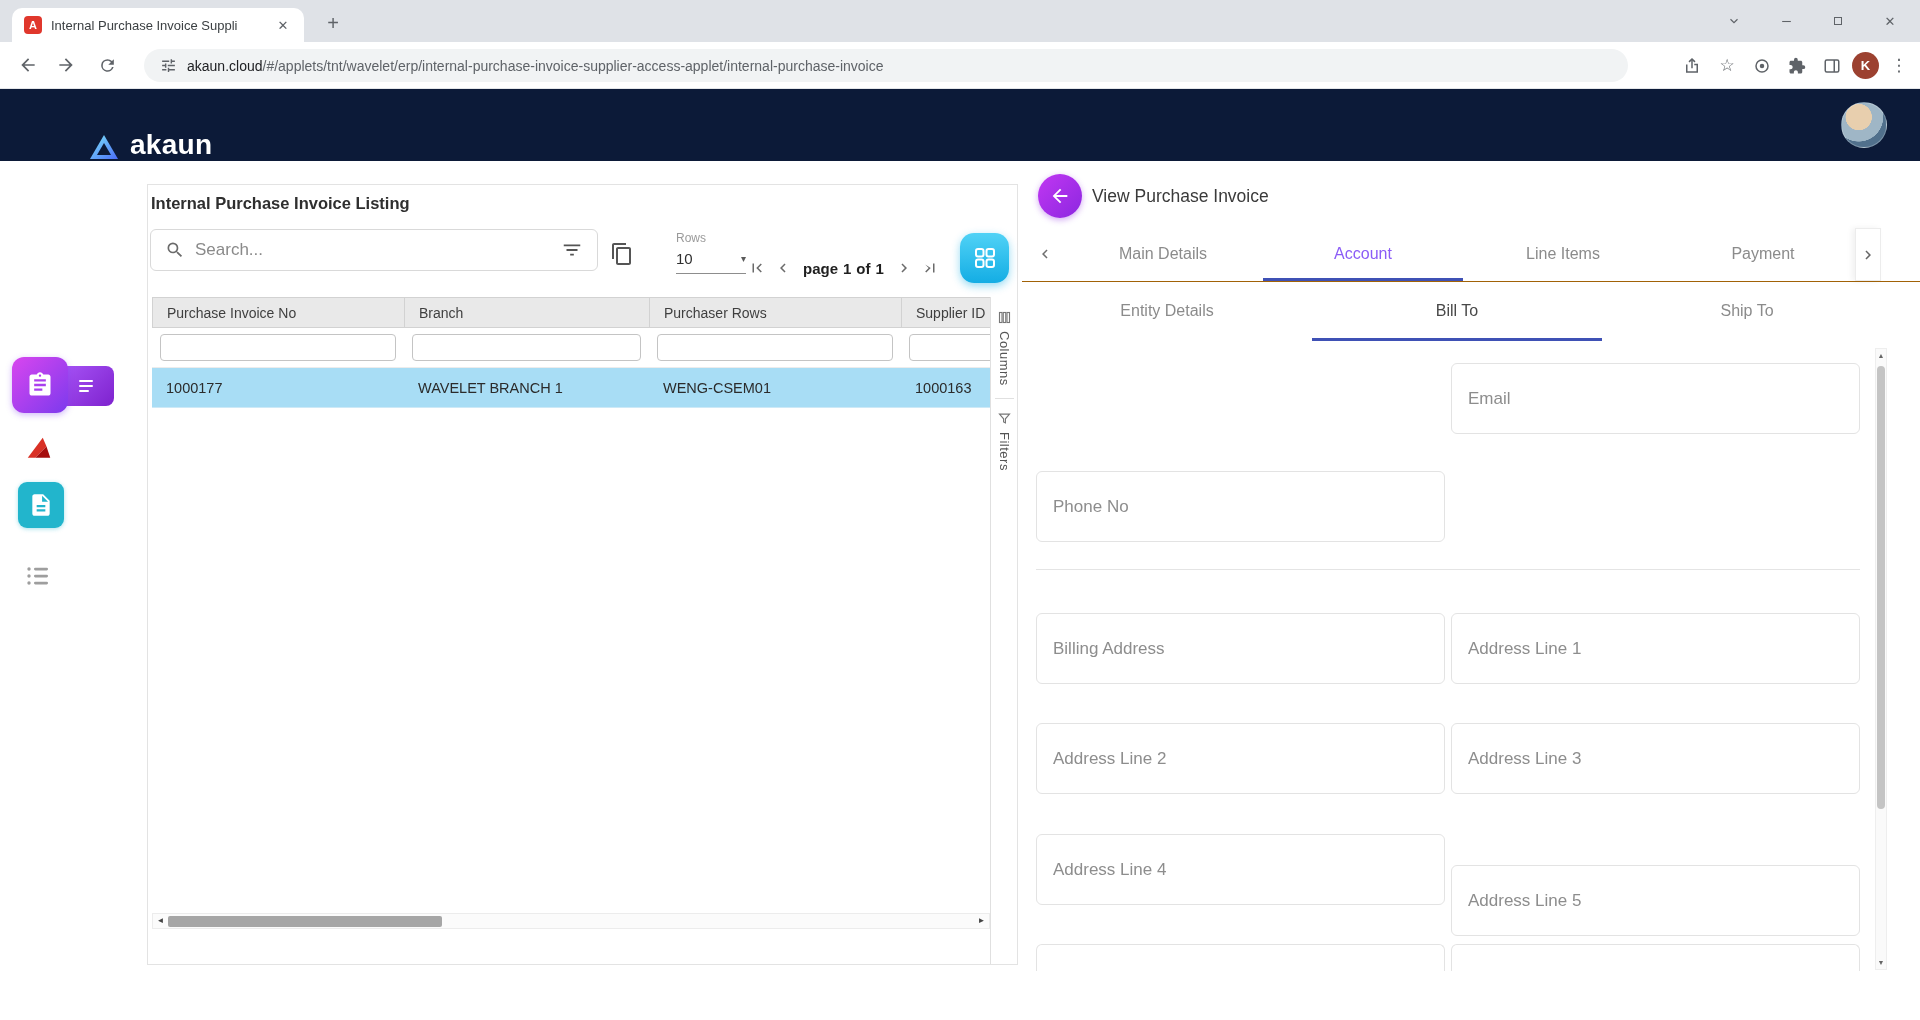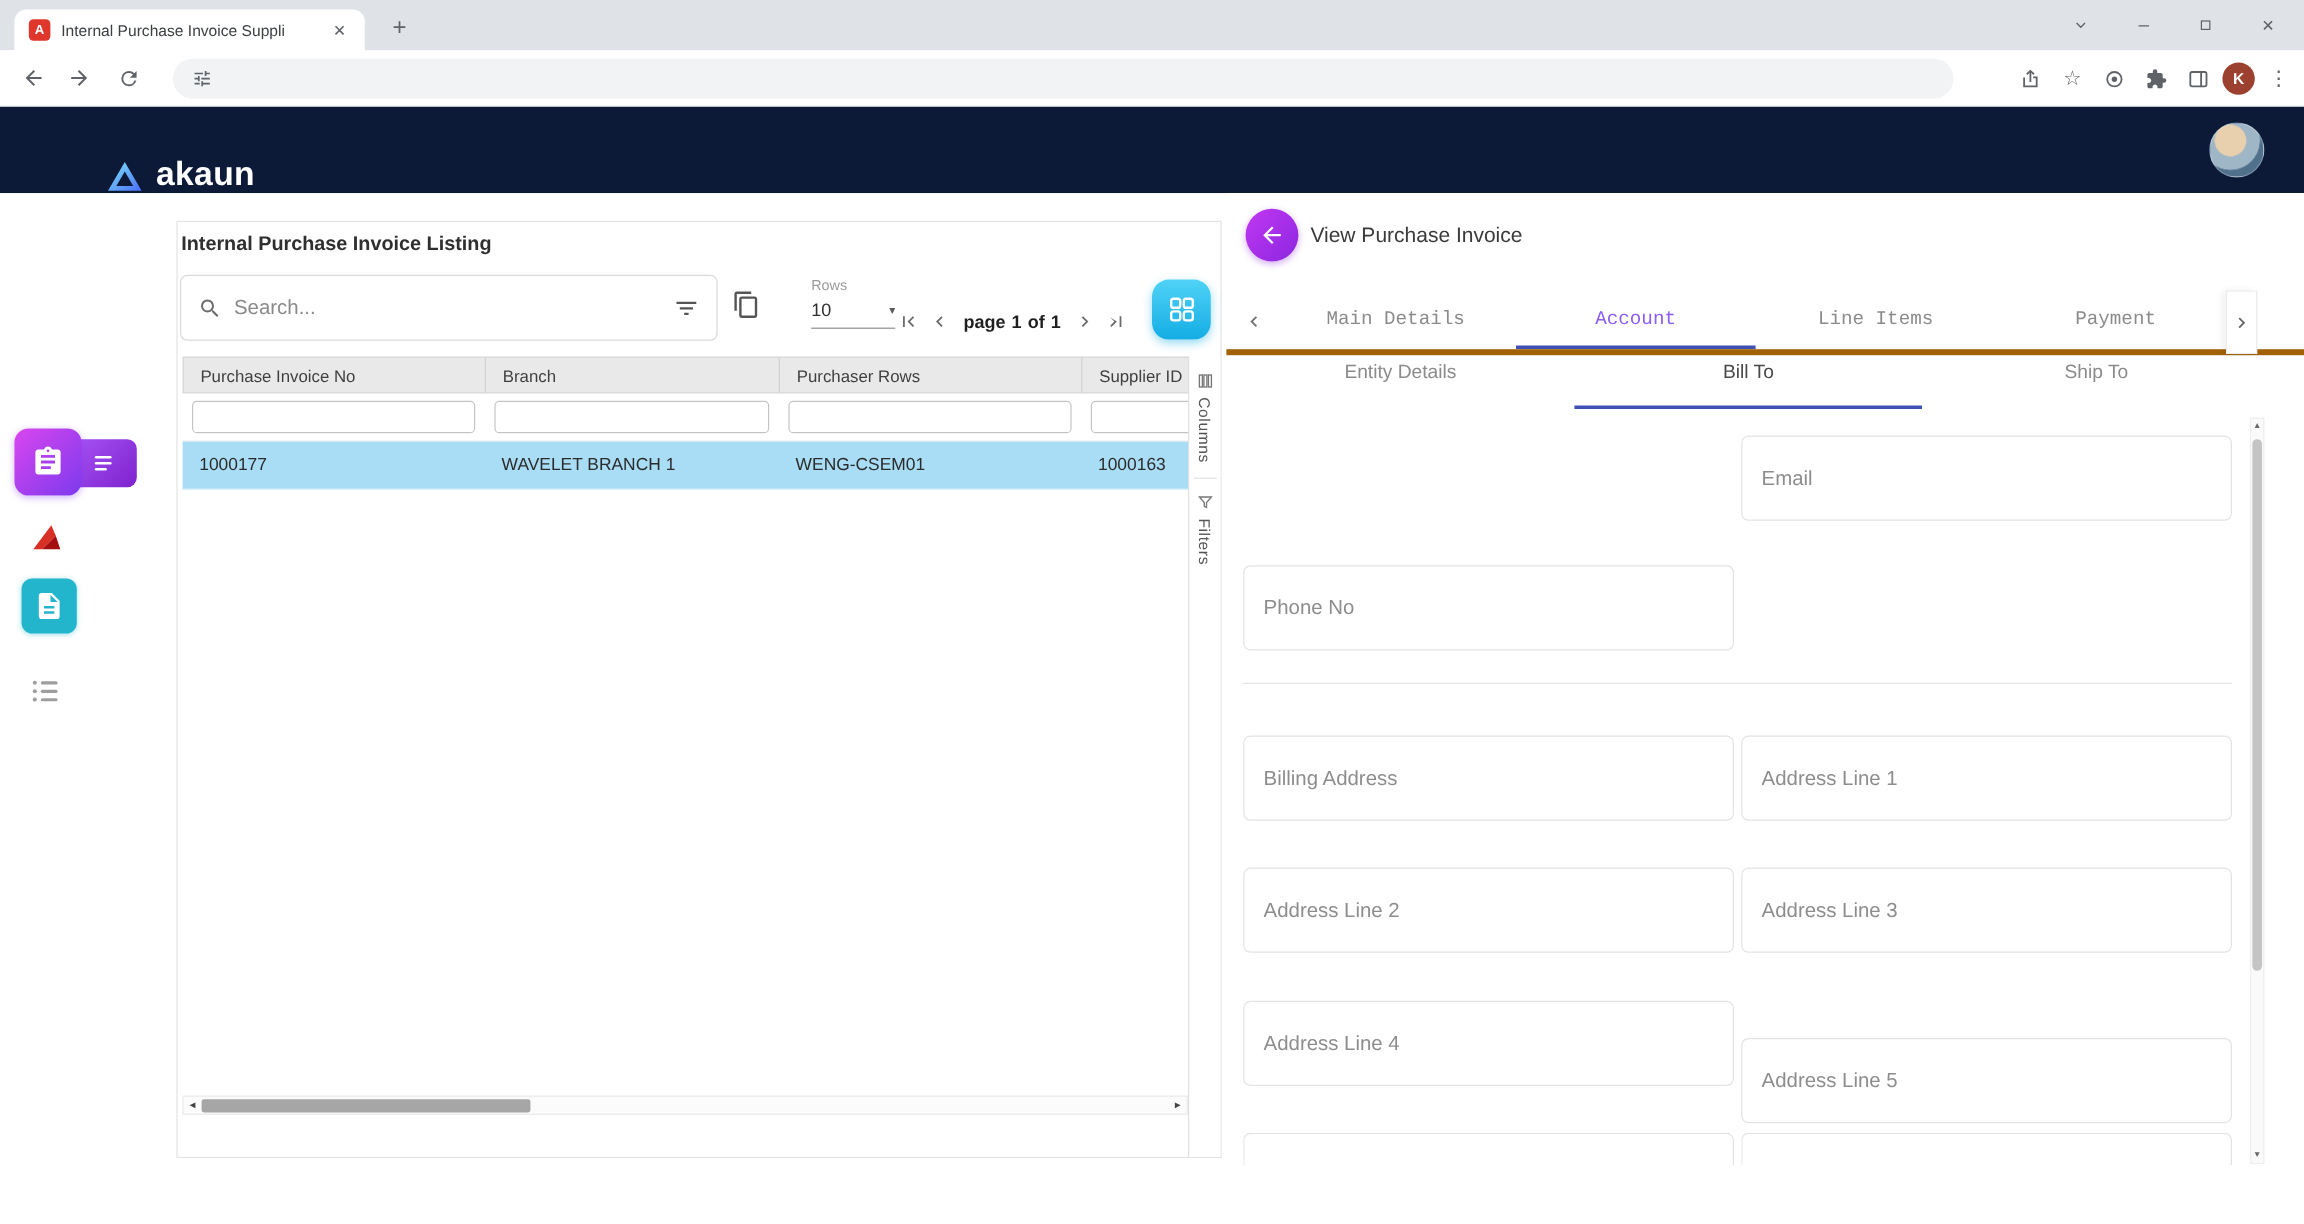--- a/index.html
+++ b/index.html
@@ -41,21 +41,21 @@
   .applet-icon { position:absolute; left:12px; top:35px; width:56px; height:56px; border-radius:12px;
     background:linear-gradient(135deg,#d946ef,#7c3aed); display:flex; align-items:center; justify-content:center; box-shadow:0 2px 6px rgba(124,58,237,.35); }
   .side-red { position:absolute; left:22px; top:110px; width:34px; height:34px; display:flex; align-items:center; justify-content:center; }
   .side-teal { position:absolute; left:18px; top:160px; width:46px; height:46px; border-radius:9px; background:#22b5cc; display:flex; align-items:center; justify-content:center; box-shadow:0 1px 4px rgba(34,181,204,.4); }
   .side-list { position:absolute; left:24px; top:242px; width:28px; height:24px; display:flex; align-items:center; justify-content:center; }
 
   
   .appbody { position:absolute; top:161px; left:0; right:0; bottom:0; background:#fff; }
   .listing { position:absolute; left:147px; top:23px; width:871px; height:781px; border:1px solid #e3e3e3; background:#fff; }
   .listing-title { position:absolute; left:3px; top:9px; font-size:16.5px; font-weight:700; color:#2f2f2f; }
-  .search-box { position:absolute; left:2px; top:44px; width:448px; height:55px; border:1px solid #d9d9d9; border-radius:6px; display:flex; align-items:center; padding:0 14px; gap:10px; background:#fff; }
+  .search-box { position:absolute; left:2px; top:44px; width:448px; height:42px; border:1px solid #d9d9d9; border-radius:6px; display:flex; align-items:center; padding:0 14px; gap:10px; background:#fff; }
   .search-box input { flex:1; border:none; outline:none; font-size:17px; color:#333; font-family:inherit; background:transparent; min-width:0; }
   .search-box input::placeholder { color:#8a8a8a; opacity:1; }
   .copy-btn { position:absolute; left:458px; top:54px; width:32px; height:30px; display:flex; align-items:center; justify-content:center; }
   .rows-ctl { position:absolute; left:528px; top:46px; width:70px; }
   .rows-label { font-size:12px; color:#9a9a9a; }
   .rows-select { margin-top:5px; display:flex; align-items:center; justify-content:space-between; border-bottom:1px solid #8d8d8d; padding-bottom:6px; font-size:15px; color:#2f2f2f; }
   .rows-caret { font-size:10px; color:#5a5a5a; }
   .pager { position:absolute; left:596px; top:68px; height:30px; display:flex; align-items:center; }
   .pg-btn { width:26px; height:26px; display:flex; align-items:center; justify-content:center; color:#6b6b6b; }
   .pg-text { margin:0 7px; font-size:15px; color:#1f1f1f; font-weight:600; display:flex; gap:5px; align-items:baseline; }
@@ -82,21 +82,21 @@
   .hs-arrow { width:15px; text-align:center; font-size:8px; color:#444; line-height:14px; }
   .hs-track { flex:1; height:100%; position:relative; }
   .hs-thumb { position:absolute; left:0; top:2px; width:274px; height:11px; background:#a6a6a6; border-radius:2px; }
 
   
   .detail { position:absolute; left:1022px; top:0; width:898px; height:859px; background:#fff; }
   .back-btn { position:absolute; left:16px; top:13px; width:44px; height:44px; border-radius:50%;
     background:linear-gradient(135deg,#c137f2,#8c27e0); box-shadow:0 2px 6px rgba(140,39,224,.4); display:flex; align-items:center; justify-content:center; }
   .detail-title { position:absolute; left:70px; top:25px; font-size:17.5px; font-weight:500; color:#3a3a3a; }
 
-  .tabs { position:absolute; left:0; right:0; top:80px; height:55px; border-bottom:5px solid #a16207;font-family:Liberation Mono, monospace; }
+  .tabs { position:absolute; left:0; right:0; top:66px; height:55px; border-bottom:1px solid #a16207; }
   .tabs-chevL { position:absolute; left:10px; top:14px; width:26px; height:26px; display:flex; align-items:center; justify-content:center; color:#6f6f6f; }
   .tabs-inner { position:absolute; left:41px; top:0; width:800px; height:100%; display:flex; }
   .tab-cell { flex:1; display:flex; align-items:center; justify-content:center; font-size:16px; color:#8b8b8b; }
   .tab-cell.active { color:#8b5cf6; font-weight:500; box-shadow:inset 0 -3px 0 #3f51b5; }
   .tabs-chevR { position:absolute; right:39px; top:1px; width:26px; height:53px; background:#fff; border:1px solid #ececec; box-shadow:-3px 0 6px rgba(0,0,0,.06); display:flex; align-items:center; justify-content:center; color:#666; }
 
   .subtabs { position:absolute; left:0; top:119px; width:870px; height:61px; display:flex; }
   .subtab-cell { flex:1; display:flex; align-items:center; justify-content:center; font-size:16px; color:#8b8b8b; }
   .subtab-cell.active { color:#484848; font-weight:500; box-shadow:inset 0 -3px 0 #3f51b5; }
 
@@ -159,20 +159,21 @@
     </div>
     <div class="navbtn" style="left:89px">
       <svg width="19" height="19" viewBox="0 0 24 24">
           <path d="M17.65 6.35A7.95 7.95 0 0 0 12 4a8 8 0 1 0 7.73 10h-2.08A6 6 0 1 1 12 6c1.66 0 3.14.69 4.22 1.78L13 11h7V4l-2.35 2.35z" fill="#5f6368"></path>
         </svg>
     </div>
     <div class="urlbar">
       <svg width="17" height="17" viewBox="0 0 24 24">
           <path d="M3 17v2h6v-2H3zM3 5v2h10V5H3zm10 16v-2h8v-2h-8v-2h-2v6h2zM7 9v2H3v2h4v2h2V9H7zm14 4v-2H11v2h10zm-6-4h2V7h4V5h-4V3h-2v6z" fill="#5f6368"></path>
         </svg>
+      <div class="url-text"><span class="url-domain">akaun.cloud</span><span class="url-path">/#/applets/tnt/wavelet/erp/internal-purchase-invoice-supplier-access-applet/internal-purchase-invoice</span></div>
     </div>
     <div class="tb-right">
       <div class="tb-icon">
         <svg width="18" height="18" viewBox="0 0 24 24">
             <path d="M12 3v12" stroke="#5f6368" stroke-width="2" fill="none"></path>
             <path d="M8 6.5 12 2.8l4 3.7" stroke="#5f6368" stroke-width="2" fill="none"></path>
             <path d="M5 10v10h14V10h-4" stroke="#5f6368" stroke-width="2" fill="none"></path>
           </svg>
       </div>
       <div class="tb-icon">☆</div>

